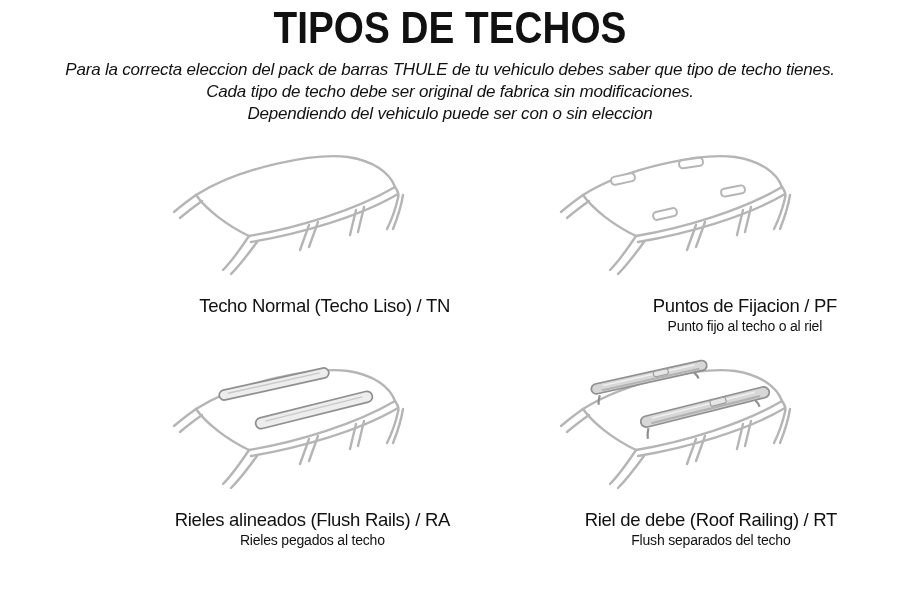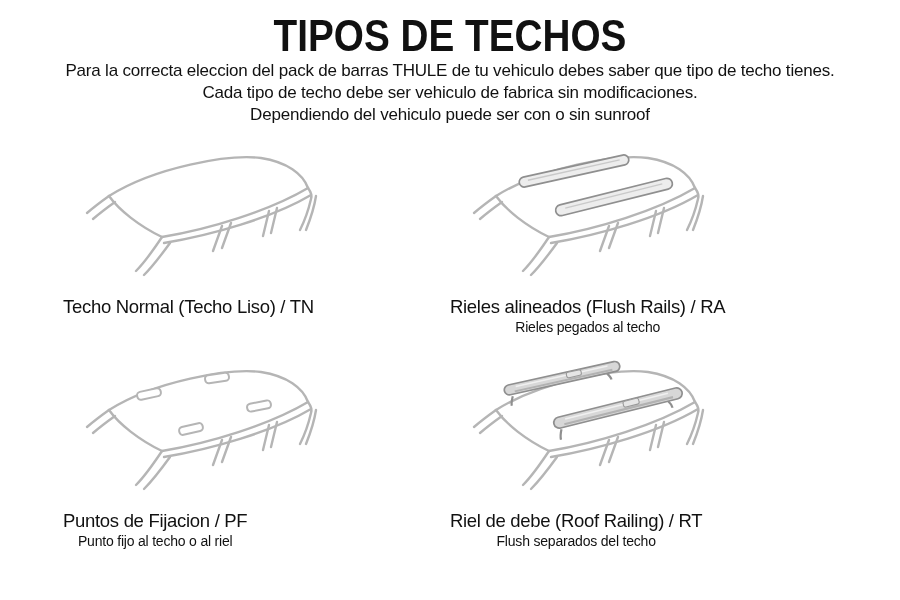--- a/index.html
+++ b/index.html
@@ -8,47 +8,47 @@
     --line-art:#b5b5b5;
     --rail-stroke:#8f8f8f;
   }
   *{margin:0;padding:0;box-sizing:border-box;}
   html,body{width:900px;height:600px;overflow:hidden;}
   body{
     background:var(--background);
     font-family:"Liberation Sans","DejaVu Sans",sans-serif;
     color:var(--text);
   }
-  .page{width:900px;height:600px;padding-top:12px;}
+  .page{width:900px;height:600px;padding-top:4px;}
   .title{
     text-align:center;
     font-size:44px;
     font-weight:700;
     letter-spacing:0;
     line-height:48px;
     transform:scaleX(.88);
     transform-origin:50% 50%;
     white-space:nowrap;
   }
-  .intro{text-align:center;}
+  .intro{margin-top:7px;text-align:center;font-style:italic;}
   .intro-line{
     font-size:17px;
     line-height:22px;
     letter-spacing:-0.2px;
     font-weight:400;
     white-space:nowrap;
   }
   .grid{
     width:774px;
     margin:8px auto 0;
     display:grid;
     grid-template-columns:387px 387px;
     row-gap:12px;
   }
-  .cell{display:flex;flex-direction:column;align-items:flex-start;}
+  .cell{display:flex;flex-direction:column;align-items:flex-end;}
   .art{display:block;width:300px;height:160px;}
   .cap{
     font-size:18.5px;
     line-height:24px;
     letter-spacing:-0.3px;
     font-weight:400;
     text-align:center;
     white-space:nowrap;
     margin-top:1px;
   }
@@ -128,55 +128,55 @@
           <rect x="6" y="-5" width="16" height="6" rx="2" fill="#e6e6e6" stroke="#9a9a9a" stroke-width="1.1"></rect>
         </g>
       </g>
     </defs>
   </svg>
 
   <h1 class="title">TIPOS DE TECHOS</h1>
 
   <div class="intro">
     <div class="intro-line">Para la correcta eleccion del pack de barras THULE de tu vehiculo debes saber que tipo de techo tienes.</div>
-    <div class="intro-line">Cada tipo de techo debe ser vehiculo de fabrica sin modificaciones.</div>
-    <div class="intro-line">Dependiendo del vehiculo puede ser con o sin sunroof</div>
+    <div class="intro-line">Cada tipo de techo debe ser original de fabrica sin modificaciones.</div>
+    <div class="intro-line">Dependiendo del vehiculo puede ser con o sin eleccion</div>
   </div>
 
   <div class="grid">
 
     <figure class="cell">
       <svg class="art" viewBox="0 0 300 160">
         <use href="#roofBase"></use>
       </svg>
       <figcaption>
         <div class="cap">Techo Normal (Techo Liso) / TN</div>
         <div class="sub"></div>
       </figcaption>
     </figure>
 
     <figure class="cell">
       <svg class="art" viewBox="0 0 300 160">
         <use href="#roofBase"></use>
-        <use href="#flushRails"></use>
+        <use href="#pfPads"></use>
       </svg>
       <figcaption>
-        <div class="cap">Rieles alineados (Flush Rails) / RA</div>
-        <div class="sub">Rieles pegados al techo</div>
+        <div class="cap">Puntos de Fijacion / PF</div>
+        <div class="sub">Punto fijo al techo o al riel</div>
       </figcaption>
     </figure>
 
     <figure class="cell">
       <svg class="art" viewBox="0 0 300 160">
         <use href="#roofBase"></use>
-        <use href="#pfPads"></use>
+        <use href="#flushRails"></use>
       </svg>
       <figcaption>
-        <div class="cap">Puntos de Fijacion / PF</div>
-        <div class="sub">Punto fijo al techo o al riel</div>
+        <div class="cap">Rieles alineados (Flush Rails) / RA</div>
+        <div class="sub">Rieles pegados al techo</div>
       </figcaption>
     </figure>
 
     <figure class="cell">
       <svg class="art" viewBox="0 0 300 160">
         <use href="#roofBase"></use>
         <use href="#roofRailing"></use>
       </svg>
       <figcaption>
         <div class="cap">Riel de debe (Roof Railing) / RT</div>

